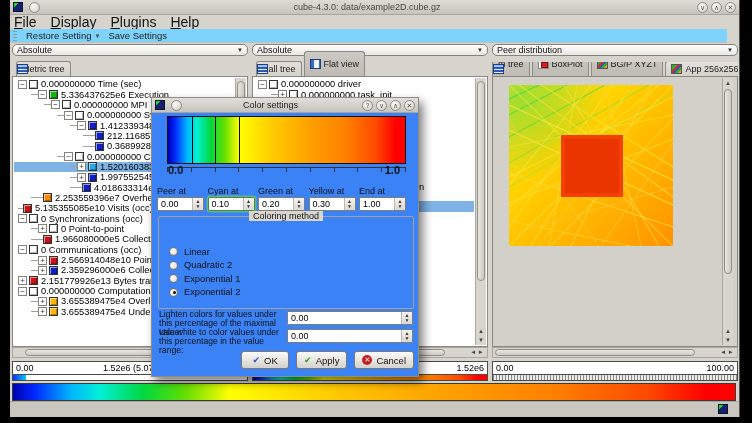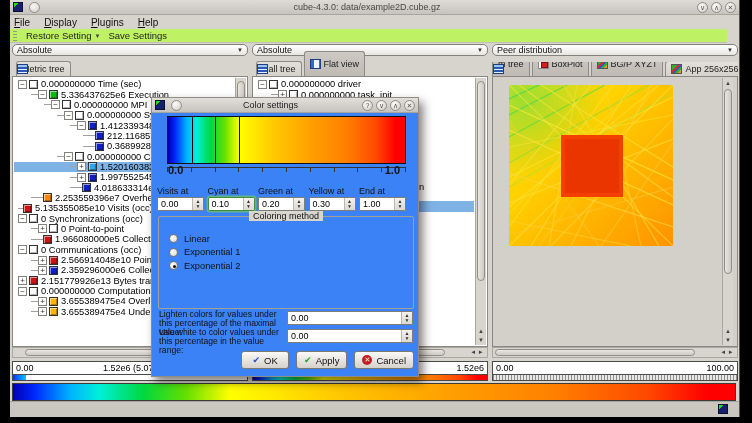--- a/index.html
+++ b/index.html
@@ -15,24 +15,24 @@
   .cube-logo { width:10px; height:10px; background:linear-gradient(135deg,#18e018 0 28%,#16206e 28%);
     border:1px solid #0a1030; margin-right:3px; }
   .wm-btn { width:11px; height:11px; border-radius:50%; border:1px solid #8f8c86;
     background:radial-gradient(circle at 35% 30%,#fbfbf9,#cfccc5); color:#555;
     font-size:7px; line-height:9px; text-align:center; margin-left:3px; }
   #titlebar .title { flex:1; text-align:center; font-size:9px; color:#4a4640; }
 
   
   #menubar { position:absolute; left:0; top:15px; right:0; height:14px; display:flex;
     align-items:center; padding-left:4px; background:#d7d3cd; }
-  .menu-item { font-size:10px; color:#111; margin-right:14px; }
+  .menu-item { font-size:14px; color:#111; margin-right:14px; }
   .menu-item u { text-decoration:underline; }
   #toolbar { position:absolute; left:0; top:29px; right:12px; height:14px; display:flex;
-    align-items:center; background:#bef264; border-bottom:1px solid #c2beb8; }
+    align-items:center; background:#7dd3fc; border-bottom:1px solid #c2beb8; }
   .tb-handle { width:4px; height:10px; margin:0 5px 0 3px;
     background:repeating-linear-gradient(#9a968f 0 1px,transparent 1px 3px); }
   .tb-btn { font-size:9.5px; color:#222; padding:0 4px; display:flex; align-items:center; }
   .tb-arrow { font-size:6px; color:#444; margin-left:3px; }
 
   
   .combo { position:absolute; top:44px; height:12px; border:1px solid #84827d;
     background:linear-gradient(#ffffff,#e9e6e1); font-size:9px; color:#111;
     display:flex; align-items:center; padding-left:4px; border-radius:5px; }
   .combo .chev { margin-left:auto; margin-right:4px; font-size:6px; color:#333; }
@@ -130,21 +130,21 @@
     align-items:center; border-radius:1px; position:relative; }
   .spin .val { font-size:9px; padding-left:3px; flex:1; }
   .spin .arr { width:11px; height:100%; border-left:1px solid #b9b6b0; display:flex;
     flex-direction:column; justify-content:center; align-items:center; font-size:5px;
     line-height:5px; color:#333; background:linear-gradient(#f4f2ee,#dcd8d2); }
   .spin.focused { border:1px solid #3f8f3f; box-shadow:0 0 0 1.5px rgba(110,190,110,.8); border-radius:2px; }
   #method-group { position:absolute; left:6px; top:118px; width:256px; height:93px;
     border:1px solid #a3a09a; border-radius:2px; }
   #method-title { position:absolute; top:-6px; left:0; right:0; text-align:center; font-size:9px; color:#111; }
   #method-title span { background:#d9d5cf; padding:0 4px;margin-top:8px; }
-  #methods { position:absolute; left:10px; top:15px; right:4px; }
+  #methods { position:absolute; left:10px; top:28px; right:4px; }
   .radio-row { display:flex; align-items:center; height:13.5px; font-size:9.3px; color:#111; }
   .radio { width:9px; height:9px; border-radius:50%; border:1px solid #77756f;
     background:radial-gradient(circle at 35% 30%,#fff,#dcd8d2); margin-right:6px; position:relative; flex:none; }
   .radio.on::after { content:""; position:absolute; left:2.5px; top:2.5px; width:3px; height:3px;
     border-radius:50%; background:#111; }
   .dlg-two-line { position:absolute; left:7px; width:128px; font-size:8.6px; color:#111; line-height:9px; }
   #lighten-label { top:212px; } #whiten-label { top:230px; }
   #lighten-spin { position:absolute; left:135px; top:213px; width:126px; }
   #whiten-spin  { position:absolute; left:135px; top:231px; width:126px; }
   #dlg-buttons { position:absolute; left:0; right:4px; top:253px; display:flex; justify-content:flex-end; }
@@ -524,21 +524,21 @@
         <i></i>
         <i></i>
         <i></i>
         <i></i>
         <i></i>
     </div>
     <span class="scale-lab" id="scale-min">0.0</span>
     <span class="scale-lab" id="scale-max">1.0</span>
     <div id="stops">
         <div class="stop-col">
-          <div class="slab">Visits at</div>
+          <div class="slab">Peer at</div>
           <div class="spin">
             <span class="val">0.00</span>
             <span class="arr">▲<br>▼</span>
           </div>
         </div>
         <div class="stop-col">
           <div class="slab">Cyan at</div>
           <div class="spin focused">
             <span class="val">0.10</span>
             <span class="arr">▲<br>▼</span>
@@ -565,20 +565,24 @@
             <span class="arr">▲<br>▼</span>
           </div>
         </div>
       </div>
     <div id="method-group">
       <div id="method-title"><span>Coloring method</span></div>
       <div id="methods">
           <div class="radio-row">
             <span class="radio"></span>
             <span>Linear</span>
+          </div>
+          <div class="radio-row">
+            <span class="radio"></span>
+            <span>Quadratic 2</span>
           </div>
           <div class="radio-row">
             <span class="radio"></span>
             <span>Exponential 1</span>
           </div>
           <div class="radio-row">
             <span class="radio on"></span>
             <span>Exponential 2</span>
           </div>
         </div>

